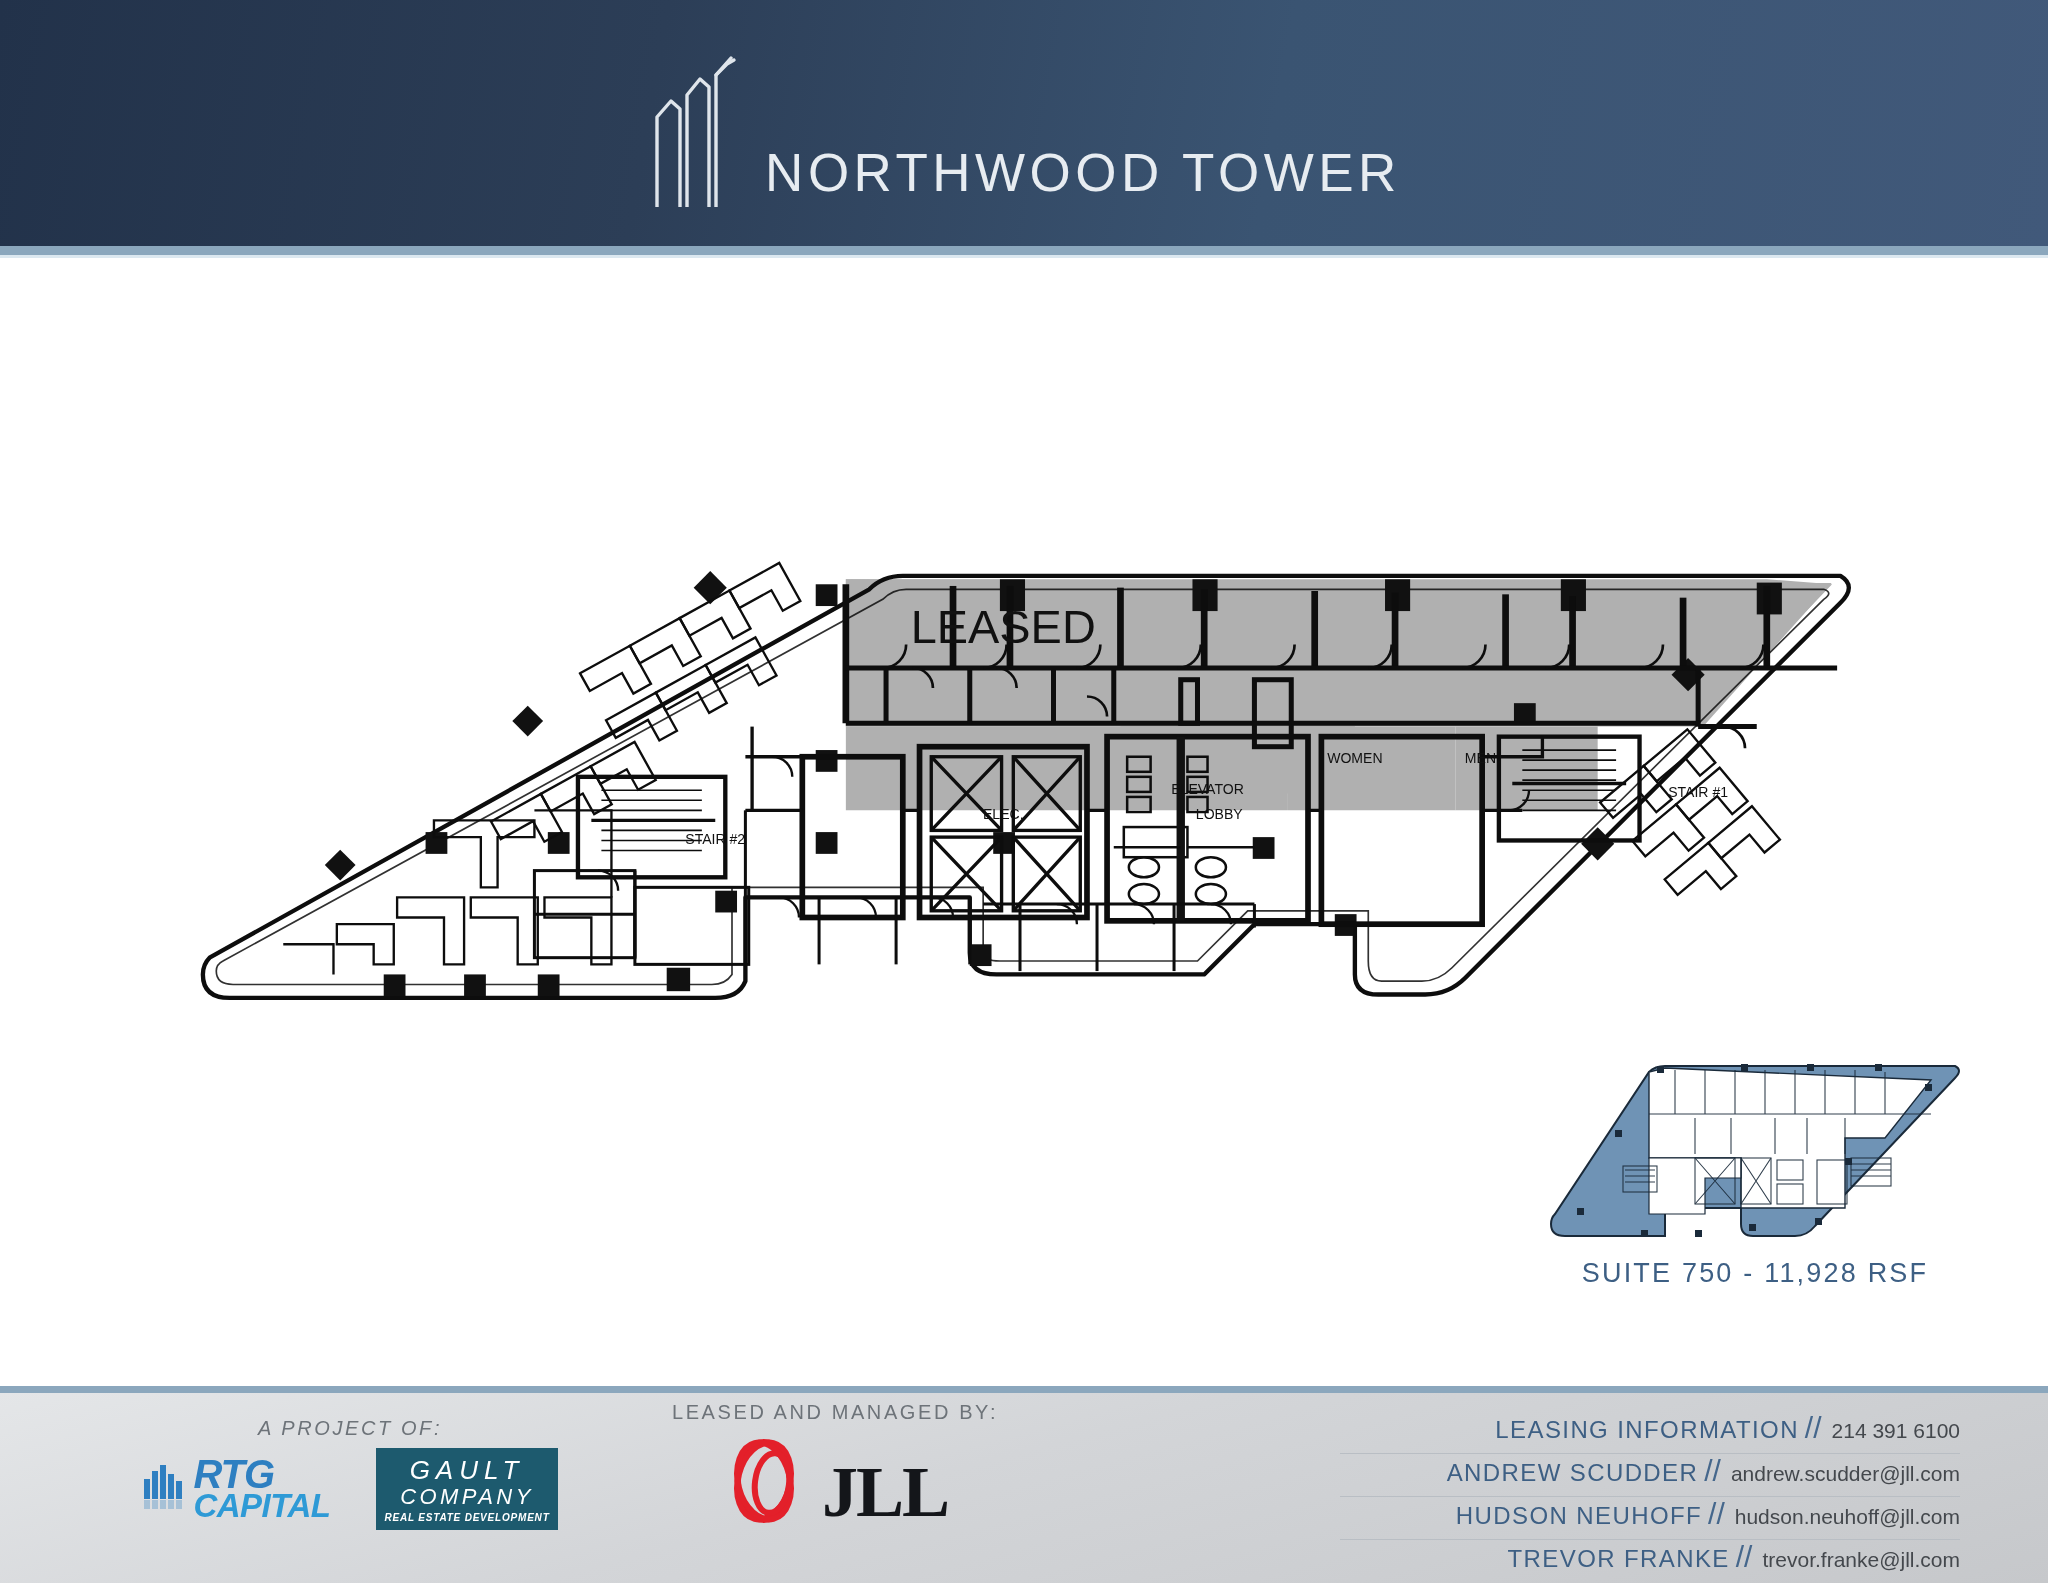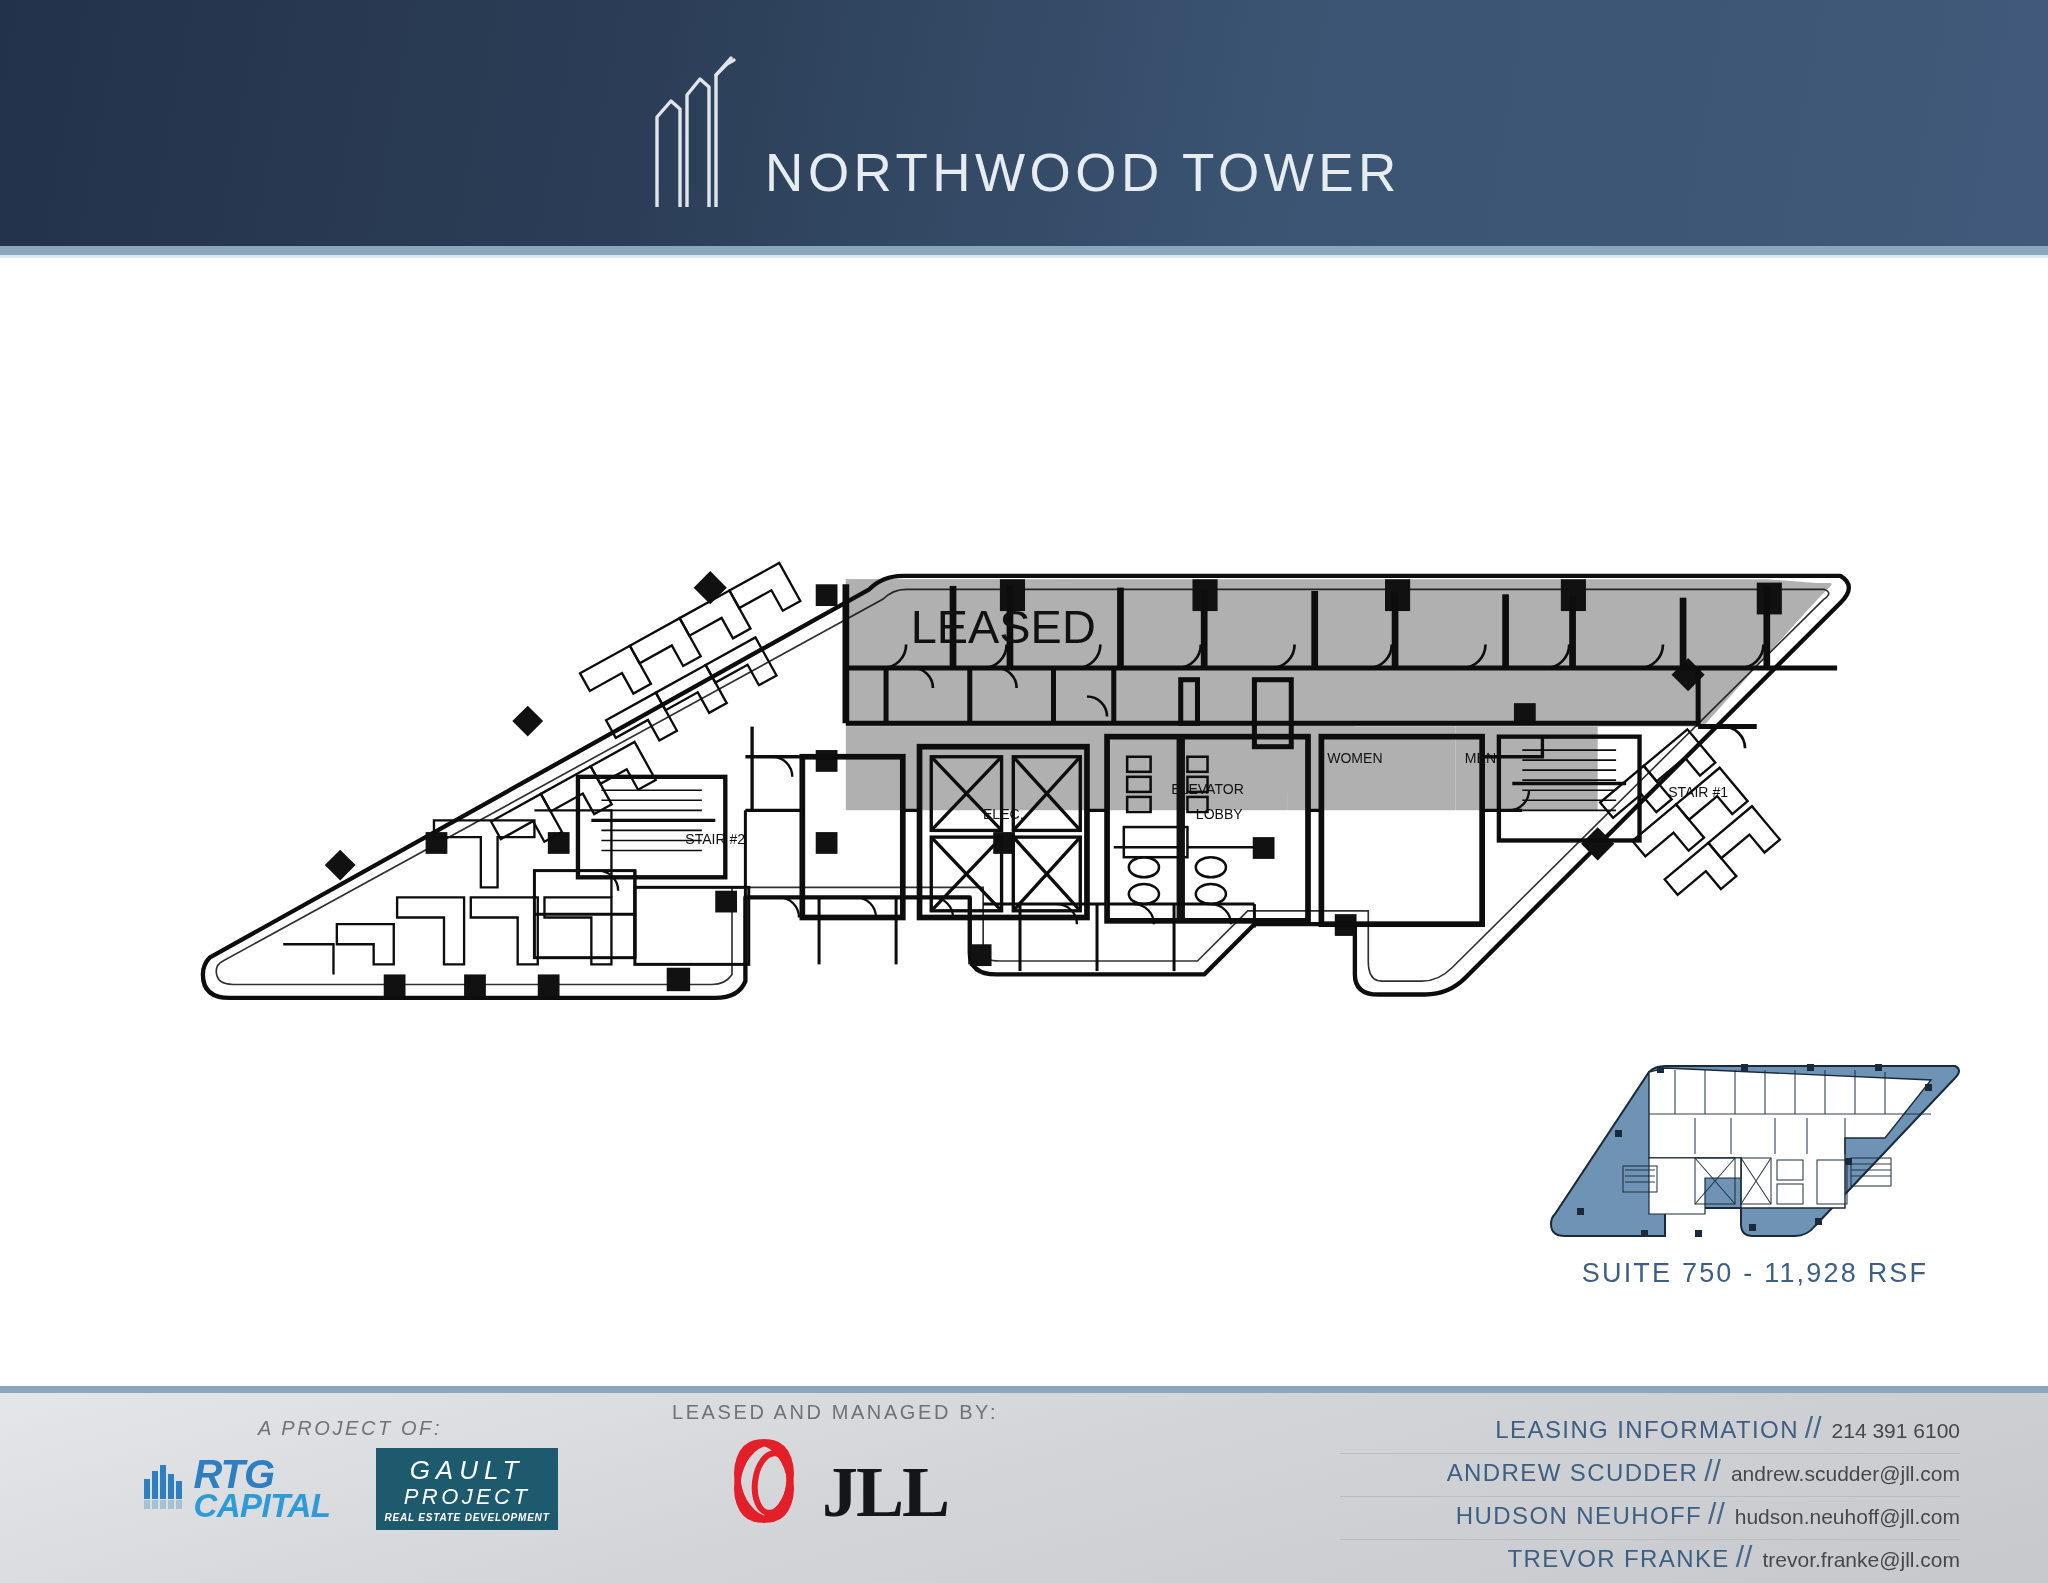--- a/index.html
+++ b/index.html
@@ -408,21 +408,21 @@
             </g>
           </svg>
         </span>
         <span class="rtg-text">
           <div class="rtg-1">RTG</div>
           <div class="rtg-2">CAPITAL</div>
         </span>
       </div>
       <div class="gault">
         <div class="g-1">GAULT</div>
-        <div class="g-2">PROJECT</div>
+        <div class="g-2">COMPANY</div>
         <div class="g-3">REAL ESTATE DEVELOPMENT</div>
       </div>
     </div>
   </div>
 
   <div class="f-col col-jll">
     <div class="f-label" style="margin-top:8px">LEASED AND MANAGED BY:</div>
     <div class="jll">
       <span>
         <svg width="96" height="86" viewBox="0 0 96 86">

